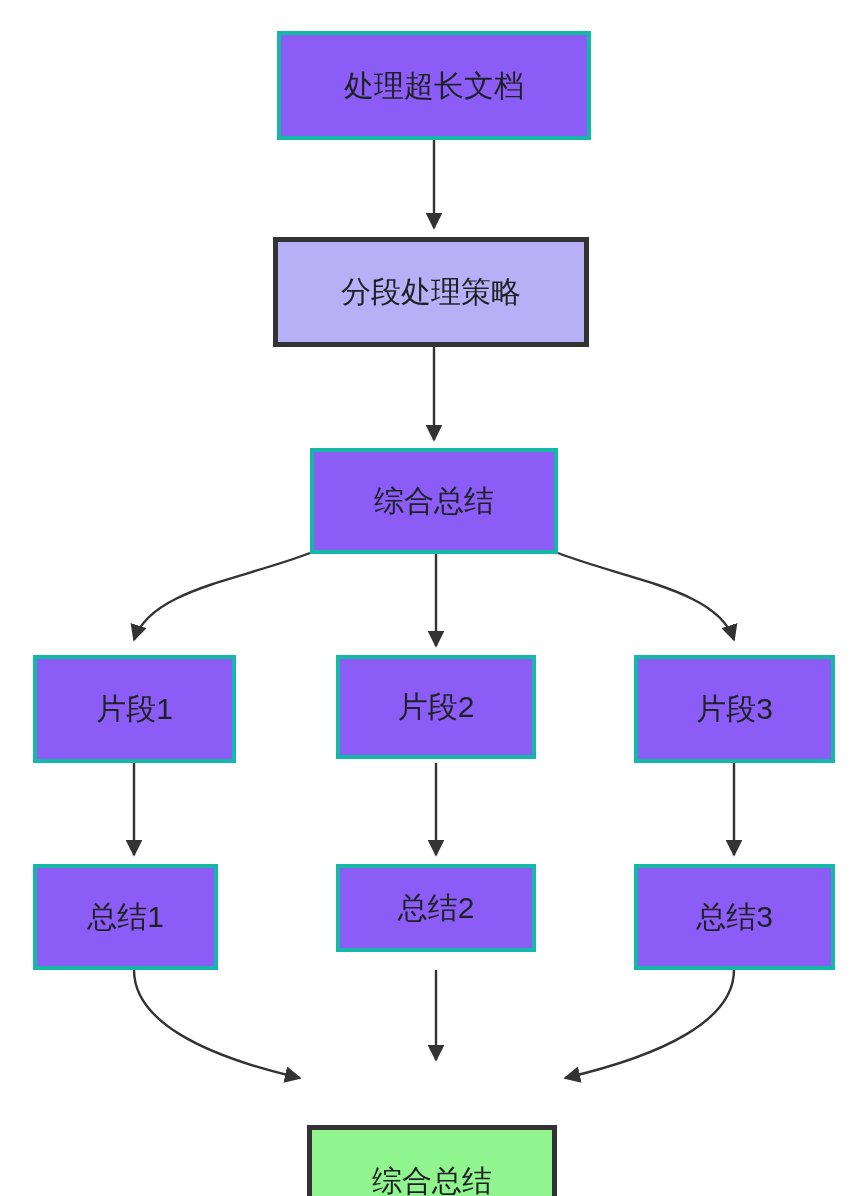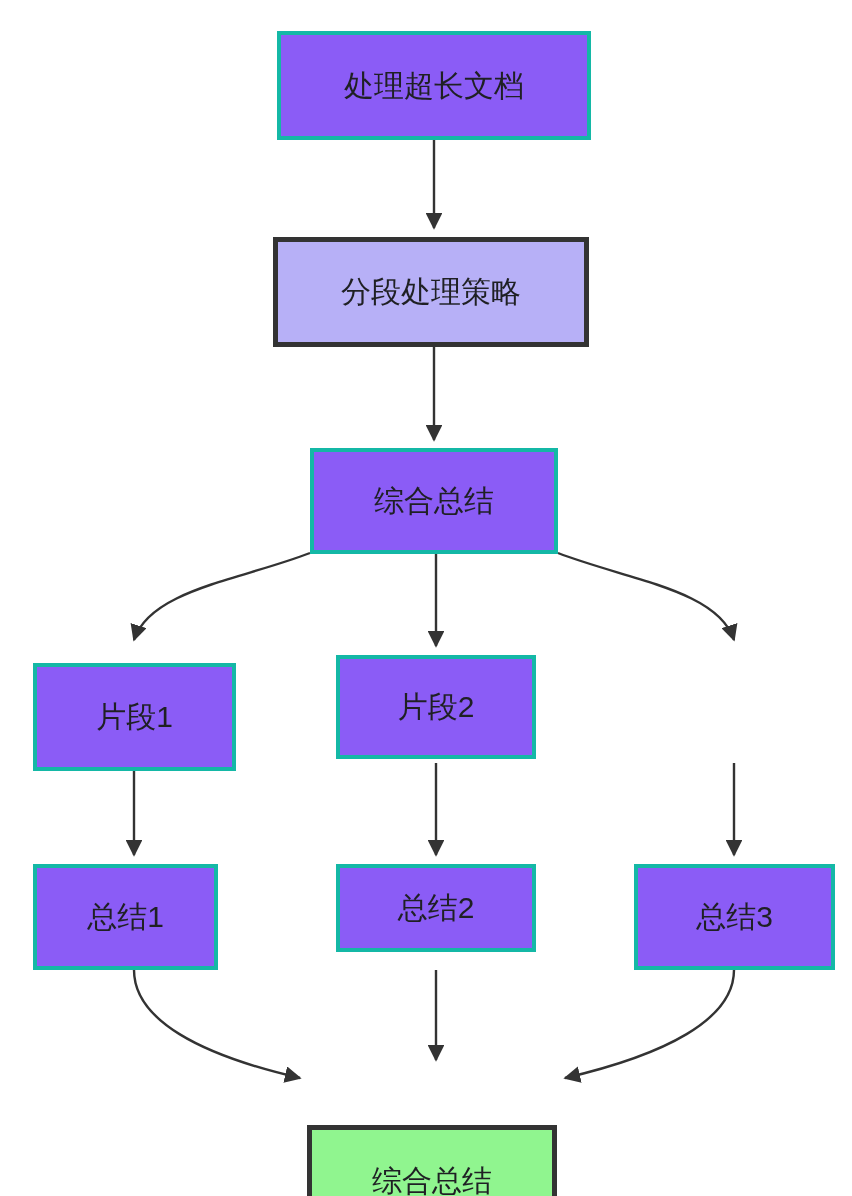--- a/index.html
+++ b/index.html
@@ -91,28 +91,31 @@
   </div>
 
   <div class="node style-periwinkle" style="left:273px; top:237px; width:316px; height:110px;">
     <span class="node-label">分段处理策略</span>
   </div>
 
   <div class="node style-lavender" style="left:310px; top:448px; width:248px; height:106px;">
     <span class="node-label">综合总结</span>
   </div>
 
-  <div class="node style-lavender" style="left:33px; top:655px; width:203px; height:108px;margin-top:8px;">
+  <div class="node style-lavender" style="left:33px; top:655px; width:203px; height:108px;">
     <span class="node-label">片段1</span>
   </div>
 
   <div class="node style-lavender" style="left:336px; top:655px; width:200px; height:104px;">
     <span class="node-label">片段2</span>
   </div>
 
+  <div class="node style-lavender" style="left:634px; top:655px; width:201px; height:108px;">
+    <span class="node-label">片段3</span>
+  </div>
 
   <div class="node style-lavender" style="left:33px; top:864px; width:185px; height:106px;">
     <span class="node-label">总结1</span>
   </div>
 
   <div class="node style-lavender" style="left:336px; top:864px; width:200px; height:88px;">
     <span class="node-label">总结2</span>
   </div>
 
   <div class="node style-lavender" style="left:634px; top:864px; width:201px; height:106px;">

